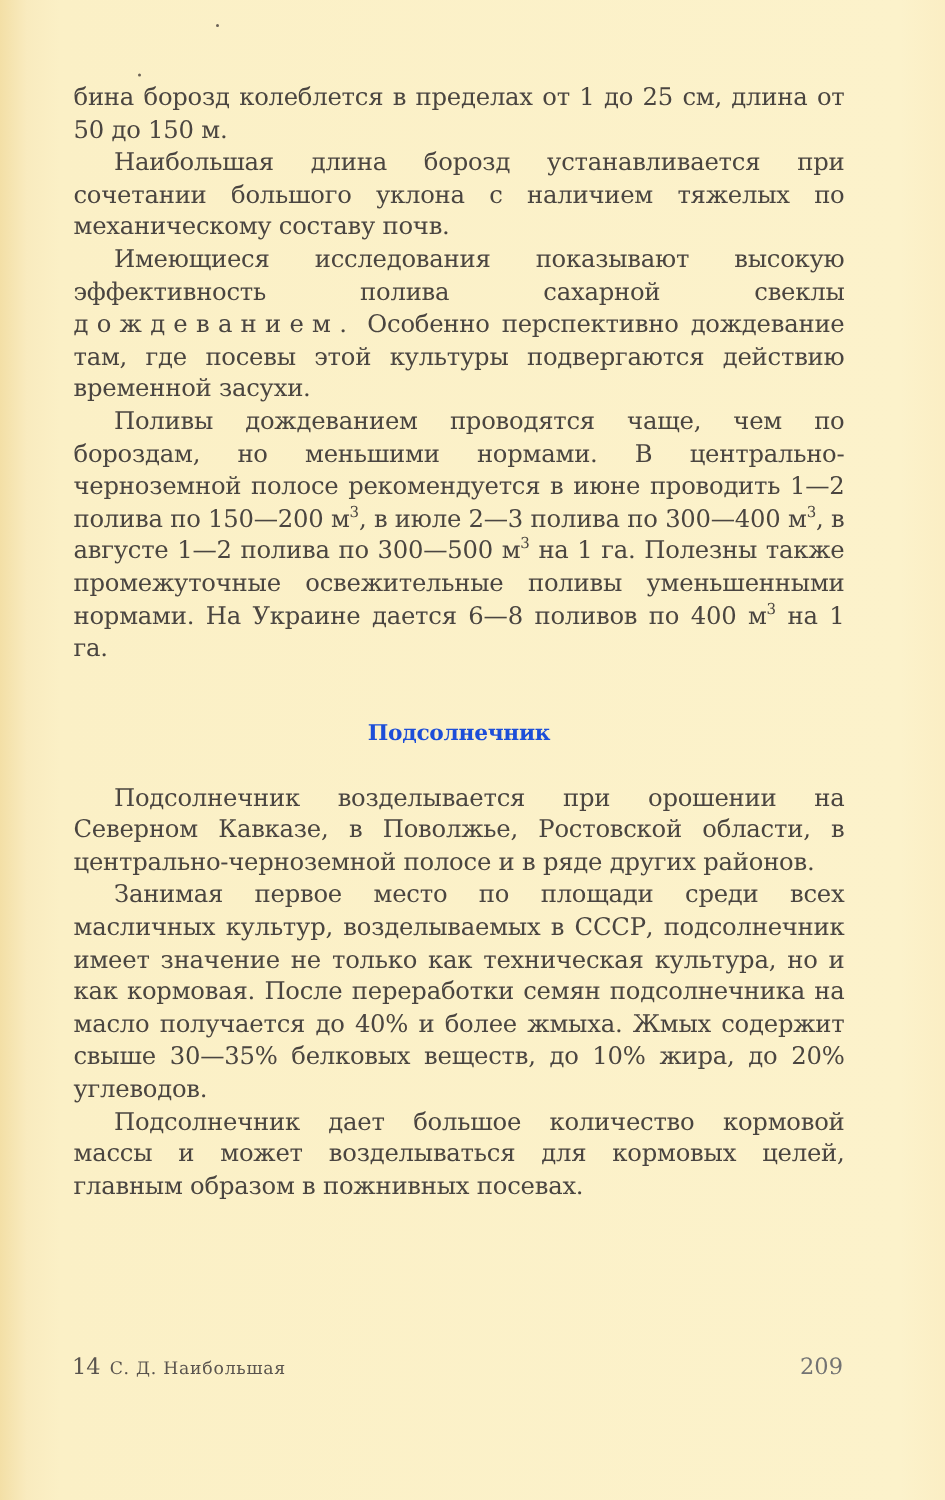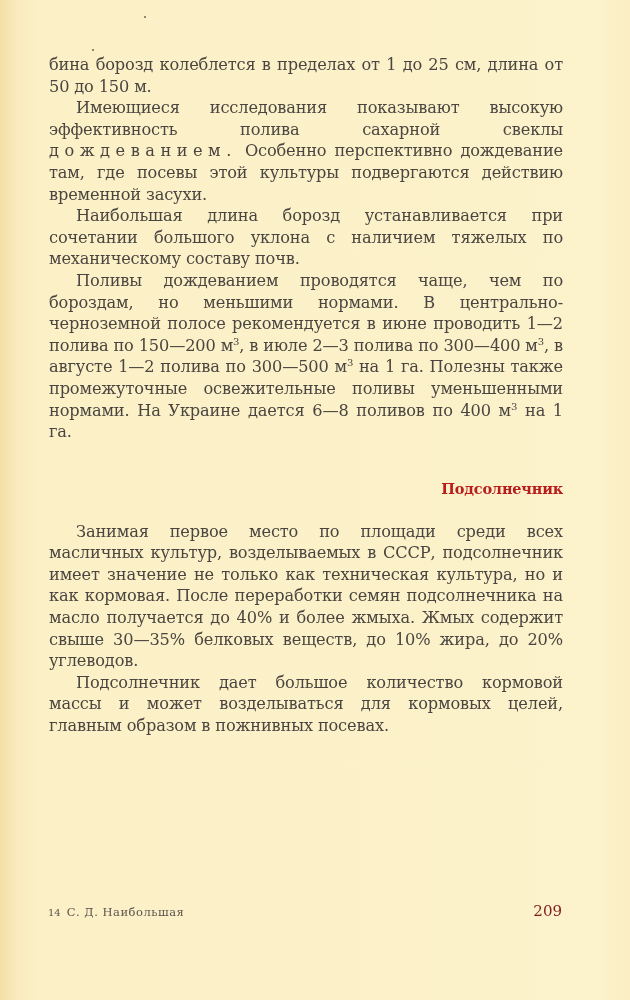--- a/index.html
+++ b/index.html
@@ -25,76 +25,77 @@
     .p {
       font-size: 16.2px;
       line-height: 21.6px;
       text-align: justify;
       margin: 0;
       letter-spacing: -0.15px;
     }
     .p.indent { text-indent: 27px; }
     .spaced { letter-spacing: 5.5px; }
     .heading {
-      text-align: right;
+      text-align: center;
       font-size: 14.5px;
       font-weight: bold;
       margin: 37px 0 24px 0;
       letter-spacing: -0.2px;
-      color: #b91c1c;
+      color: #1d4ed8;
     }
     .footer {
       position: absolute;
       left: 48px;
       top: 902px;
       width: 516px;
       display: flex;
       justify-content: space-between;
       align-items: baseline;
     }
     .sig {
       font-size: 13px;
       color: #5a544e;
     }
-    .sig .sig-num { font-size: 10px; margin-right: 6px; }
+    .sig .sig-num { font-size: 15px; margin-right: 6px; }
     .sig .sig-author { font-size: 11.5px; letter-spacing: 0.5px; }
     .pagenum {
       font-size: 15px;
-      color: #7f1d1d;
+      color: #737373;
       margin-right: 2px;
     }
     .speck {
       position: absolute;
       width: 2px; height: 2px;
       border-radius: 50%;
       background: #6b6256;
     }
     sup { font-size: 10px; line-height: 0; }
   </style>
 </head>
 <body>
 
 <div class="speck" style="left:144px;top:16px;"></div>
 <div class="speck" style="left:92px;top:49px;"></div>
 
 <div class="page">
 
   <p class="p">бина борозд колеблется в пределах от 1 до 25 см, длина от 50 до 150 м.</p>
 
+  <p class="p indent">Наибольшая длина борозд устанавливается при сочетании большого уклона с наличием тяжелых по механическому составу почв.</p>
+
   <p class="p indent">
     <span>Имеющиеся исследования показывают высокую эффективность полива сахарной свеклы </span><span class="spaced">дождеванием.</span><span> Особенно перспективно дождевание там, где посевы этой культуры подвергаются действию временной засухи.</span>
   </p>
-
-  <p class="p indent">Наибольшая длина борозд устанавливается при сочетании большого уклона с наличием тяжелых по механическому составу почв.</p>
 
 
   <p class="p indent"><span>Поливы дождеванием проводятся чаще, чем по бороздам, но меньшими нормами. В центрально-черноземной полосе рекомендуется в июне проводить 1—2 полива по 150—200 м</span><sup>3</sup><span>, в июле 2—3 полива по 300—400 м</span><sup>3</sup><span>, в августе 1—2 полива по 300—500 м</span><sup>3</sup><span> на 1 га. Полезны также промежуточные освежительные поливы уменьшенными нормами. На Украине дается 6—8 поливов по 400 м</span><sup>3</sup><span> на 1 га.</span></p>
 
   <div class="heading">Подсолнечник</div>
 
+  <p class="p indent">Подсолнечник возделывается при орошении на Северном Кавказе, в Поволжье, Ростовской области, в центрально-черноземной полосе и в ряде других районов.</p>
 
 
 
   <p class="p indent">Занимая первое место по площади среди всех масличных культур, возделываемых в СССР, подсолнечник имеет значение не только как техническая культура, но и как кормовая. После переработки семян подсолнечника на масло получается до 40% и более жмыха. Жмых содержит свыше 30—35% белковых веществ, до 10% жира, до 20% углеводов.</p>
 
   <p class="p indent">Подсолнечник дает большое количество кормовой массы и может возделываться для кормовых целей, главным образом в пожнивных посевах.</p>
 </div>
 
 <div class="footer">
   <div class="sig">

